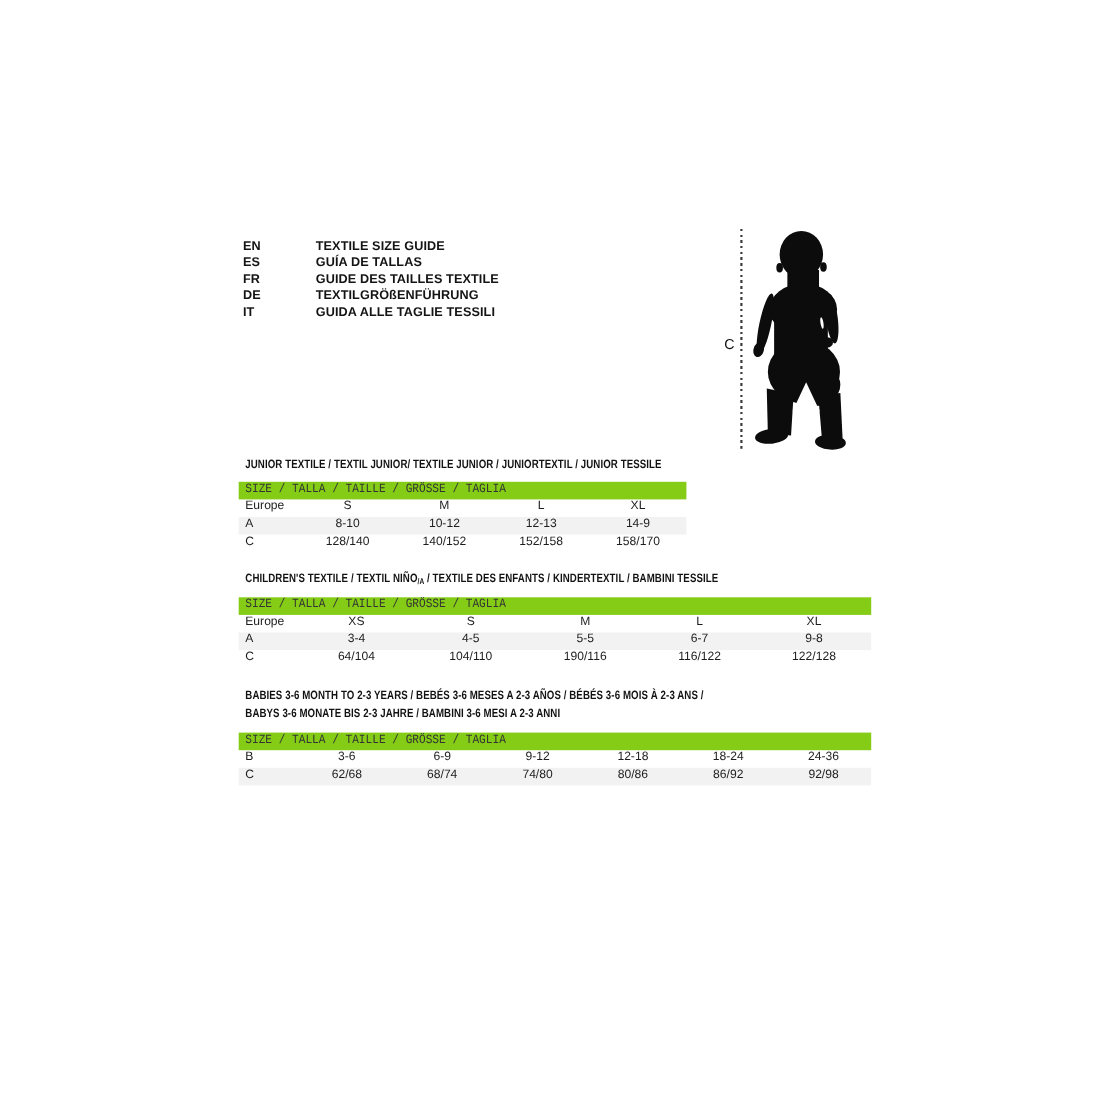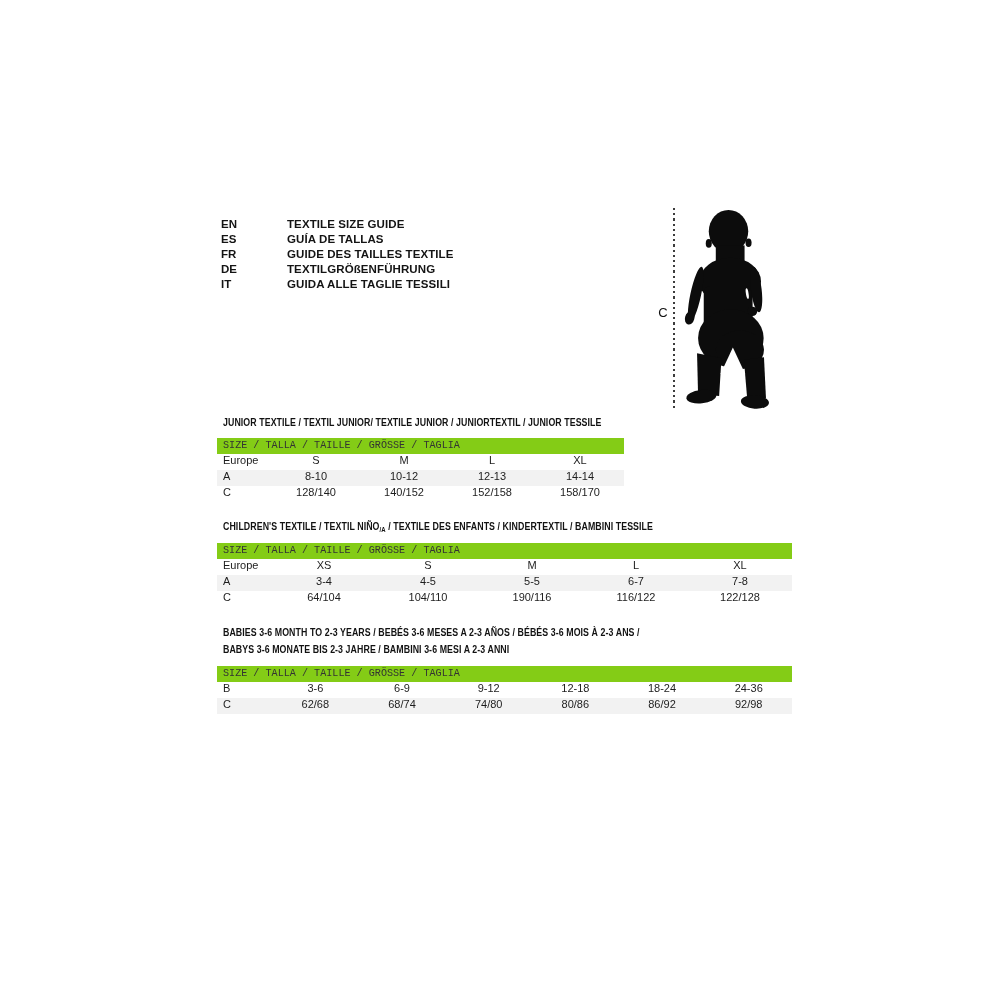--- a/index.html
+++ b/index.html
@@ -107,21 +107,21 @@
       <span class="cell">S</span>
       <span class="cell">M</span>
       <span class="cell">L</span>
       <span class="cell">XL</span>
     </div>
     <div class="trow alt">
       <span class="lbl">A</span>
       <span class="cell">8-10</span>
       <span class="cell">10-12</span>
       <span class="cell">12-13</span>
-      <span class="cell">14-14</span>
+      <span class="cell">14-9</span>
     </div>
     <div class="trow">
       <span class="lbl">C</span>
       <span class="cell">128/140</span>
       <span class="cell">140/152</span>
       <span class="cell">152/158</span>
       <span class="cell">158/170</span>
     </div>
   </div>
 
@@ -139,21 +139,21 @@
       <span class="cell">M</span>
       <span class="cell">L</span>
       <span class="cell">XL</span>
     </div>
     <div class="trow alt">
       <span class="lbl">A</span>
       <span class="cell">3-4</span>
       <span class="cell">4-5</span>
       <span class="cell">5-5</span>
       <span class="cell">6-7</span>
-      <span class="cell">7-8</span>
+      <span class="cell">9-8</span>
     </div>
     <div class="trow">
       <span class="lbl">C</span>
       <span class="cell">64/104</span>
       <span class="cell">104/110</span>
       <span class="cell">190/116</span>
       <span class="cell">116/122</span>
       <span class="cell">122/128</span>
     </div>
   </div>

